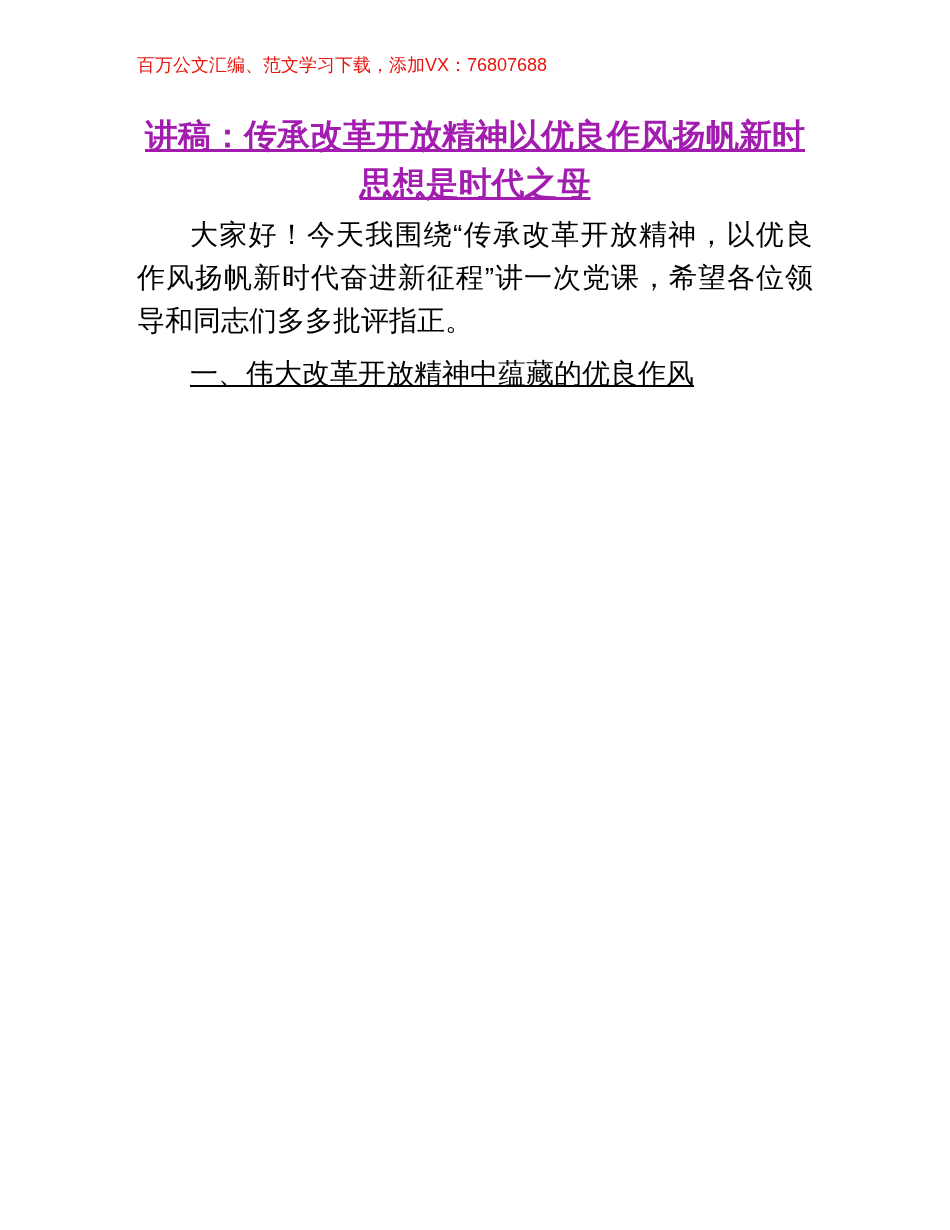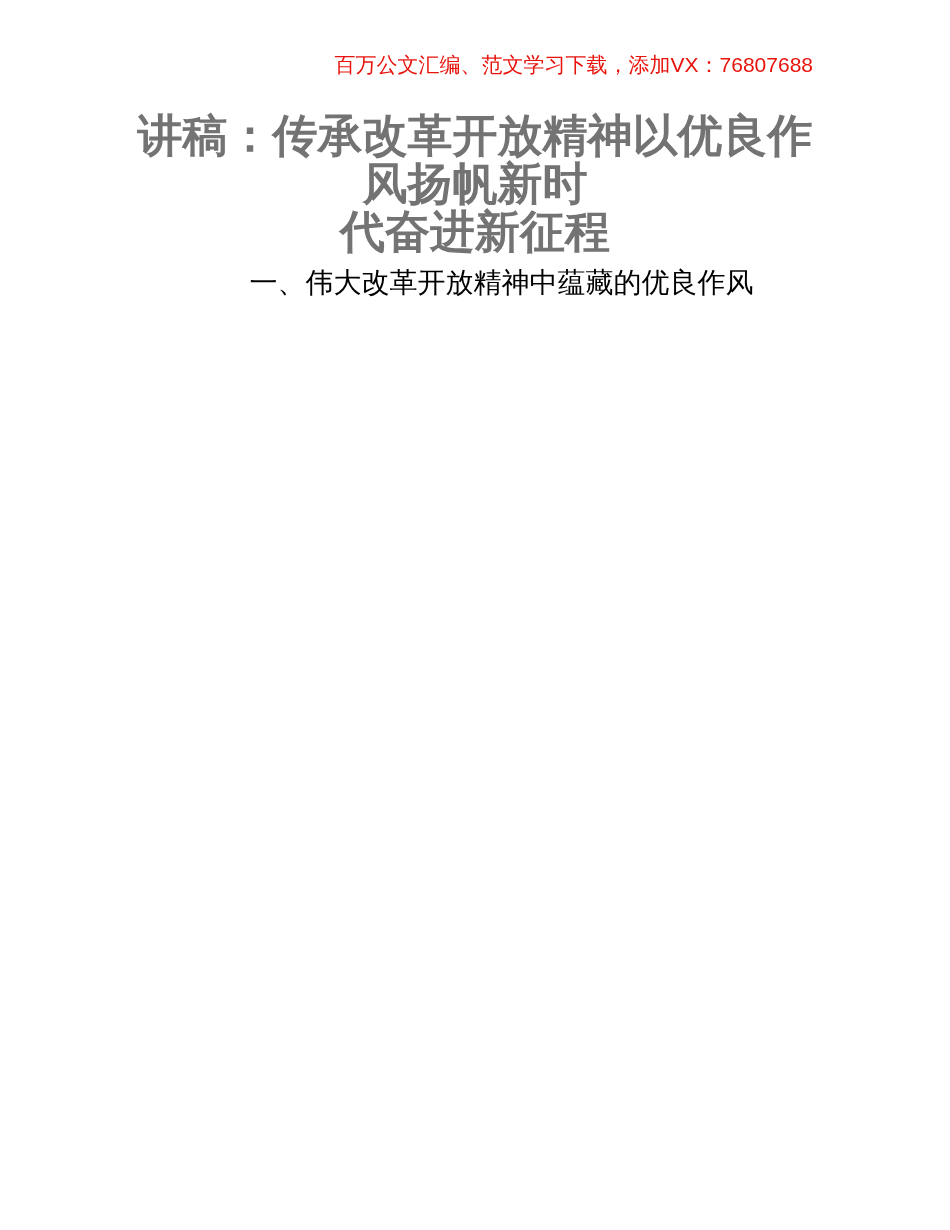--- a/index.html
+++ b/index.html
@@ -16,64 +16,67 @@
   }
   .page {
     box-sizing: border-box;
     width: 950px;
     height: 1230px;
     padding: 0 137px;
     background: #ffffff;
   }
   .promo {
     margin-top: 52px;
-    text-align: right;
-    font-size: 21px;
+    text-align: left;
+    font-size: 18px;
     line-height: 26px;
     color: #e8130c;
     font-weight: 400;
     white-space: nowrap;
   }
   .title {
     margin: 34px 0 0 0;
     text-align: center;
-    font-size: 45px;
+    font-size: 33px;
     line-height: 48px;
     font-weight: 700;
-    color: #737373;
+    color: #a21caf;
+    text-decoration: underline;
   }
   .title .title-line {
     display: block;
   }
   .body-text {
     margin-top: 5px;
   }
   .body-text p {
     margin: 0 0 10px 0;
     font-size: 28px;
     line-height: 43px;
     text-align: justify;
     text-justify: inter-ideograph;
     text-indent: 53px;
     color: #000000;
     font-weight: 400;
   }
   .body-text p.heading {
-    text-align: center;
+    text-align: left;
+    text-decoration: underline;
   }
 </style>
 </head>
 <body>
 
 <div class="page">
 
   <div class="promo" style="color: rgb(232, 19, 12);">百万公文汇编、范文学习下载，添加VX：76807688</div>
 
   <h1 class="title">
     <span class="title-line">讲稿：传承改革开放精神以优良作风扬帆新时</span>
-    <span class="title-line">代奋进新征程</span>
+    <span class="title-line">思想是时代之母</span>
   </h1>
 
   <div class="body-text">
+    <p>大家好！今天我围绕“传承改革开放精神，以优良作风扬帆新时代奋进新征程”讲一次党课，希望各位领导和同志们多多批评指正。</p>
     <p class="heading">一、伟大改革开放精神中蕴藏的优良作风</p>
   </div>
 
 </div>
 
 </body></html>

